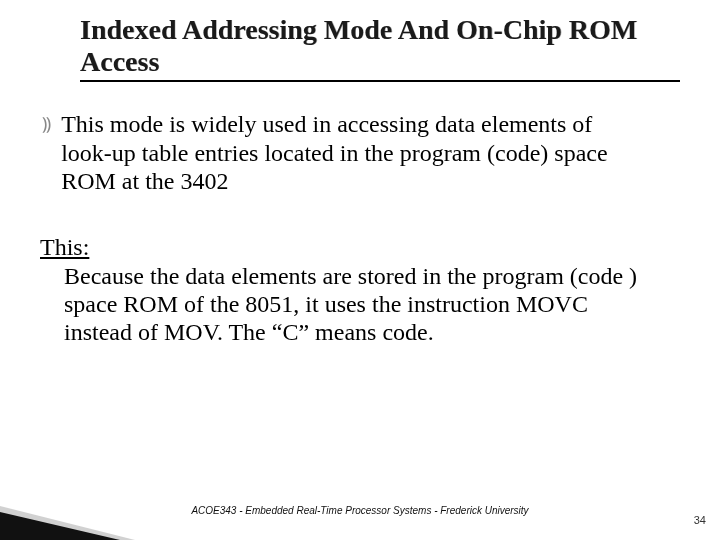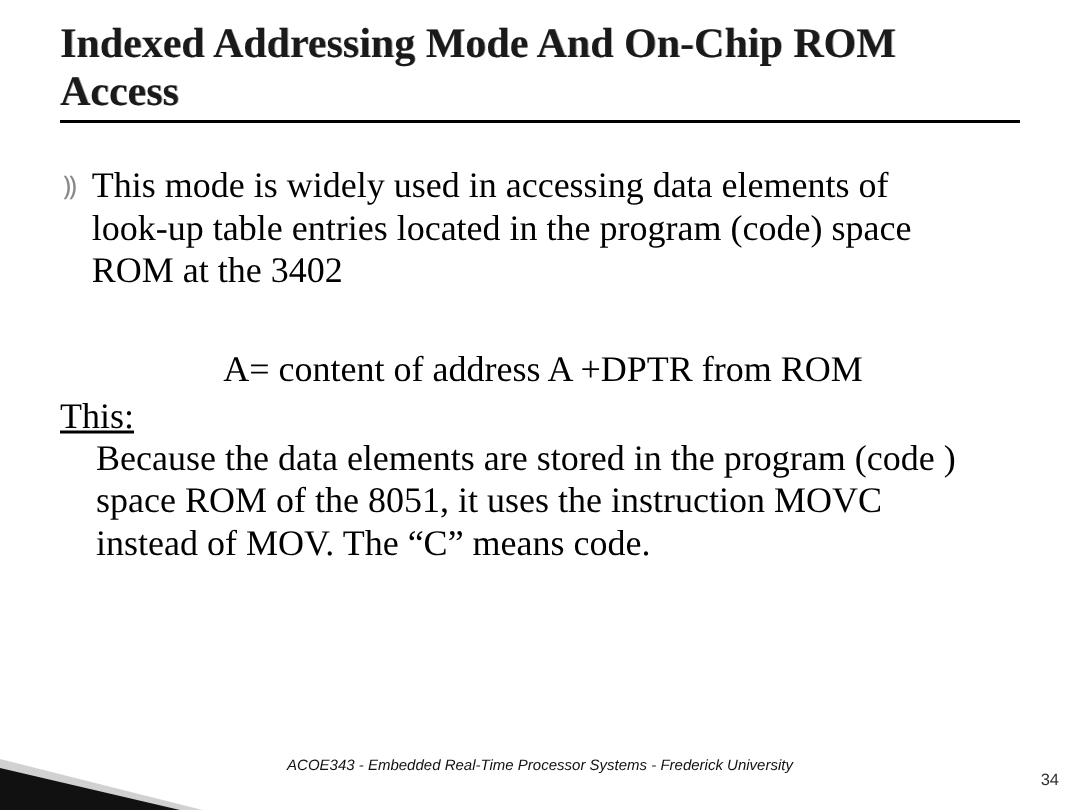--- a/index.html
+++ b/index.html
@@ -8,20 +8,21 @@
   .title {
     font-size: 28px;
     font-weight: bold;
     line-height: 1.15;
     border-bottom: 2px solid #000;
     padding-bottom: 2px;
     margin-bottom: 28px;
     color: #1a1a1a;
     text-shadow: 0.6px 0 0 rgba(0,0,0,0.35);
     max-width: 640px;
+    margin-left: 40px;
   }
   .body { font-size: 24px; line-height: 1.18; }
   .bullet-row { display: flex; align-items: flex-start; }
   .bullet-marker {
     font-family: Arial, sans-serif;
     font-size: 18px;
     line-height: 28px;
     color: #888;
     margin-right: 10px;
     margin-left: 2px;
@@ -77,21 +78,20 @@
   <h1 class="title">Indexed Addressing Mode And On-Chip ROM Access</h1>
 
   <div class="body">
 
     <div class="bullet-row">
       <span class="bullet-marker">⸩</span>
       <span class="bullet-text">This mode is widely used in accessing data elements of look-up table entries located in the program  (code) space ROM at the 3402</span>
     </div>
 
     <div class="code-block">
-      <div class="code-line2">A= content of address A +DPTR from ROM</div>
     </div>
 
     <div class="note-label">This:</div>
     <div class="note-text">Because the data elements are stored in the program (code ) space ROM of the 8051, it uses the instruction MOVC instead of MOV. The “C” means code.</div>
 
   </div>
 
   <div class="corner-shadow"></div>
   <div class="corner"></div>
 

